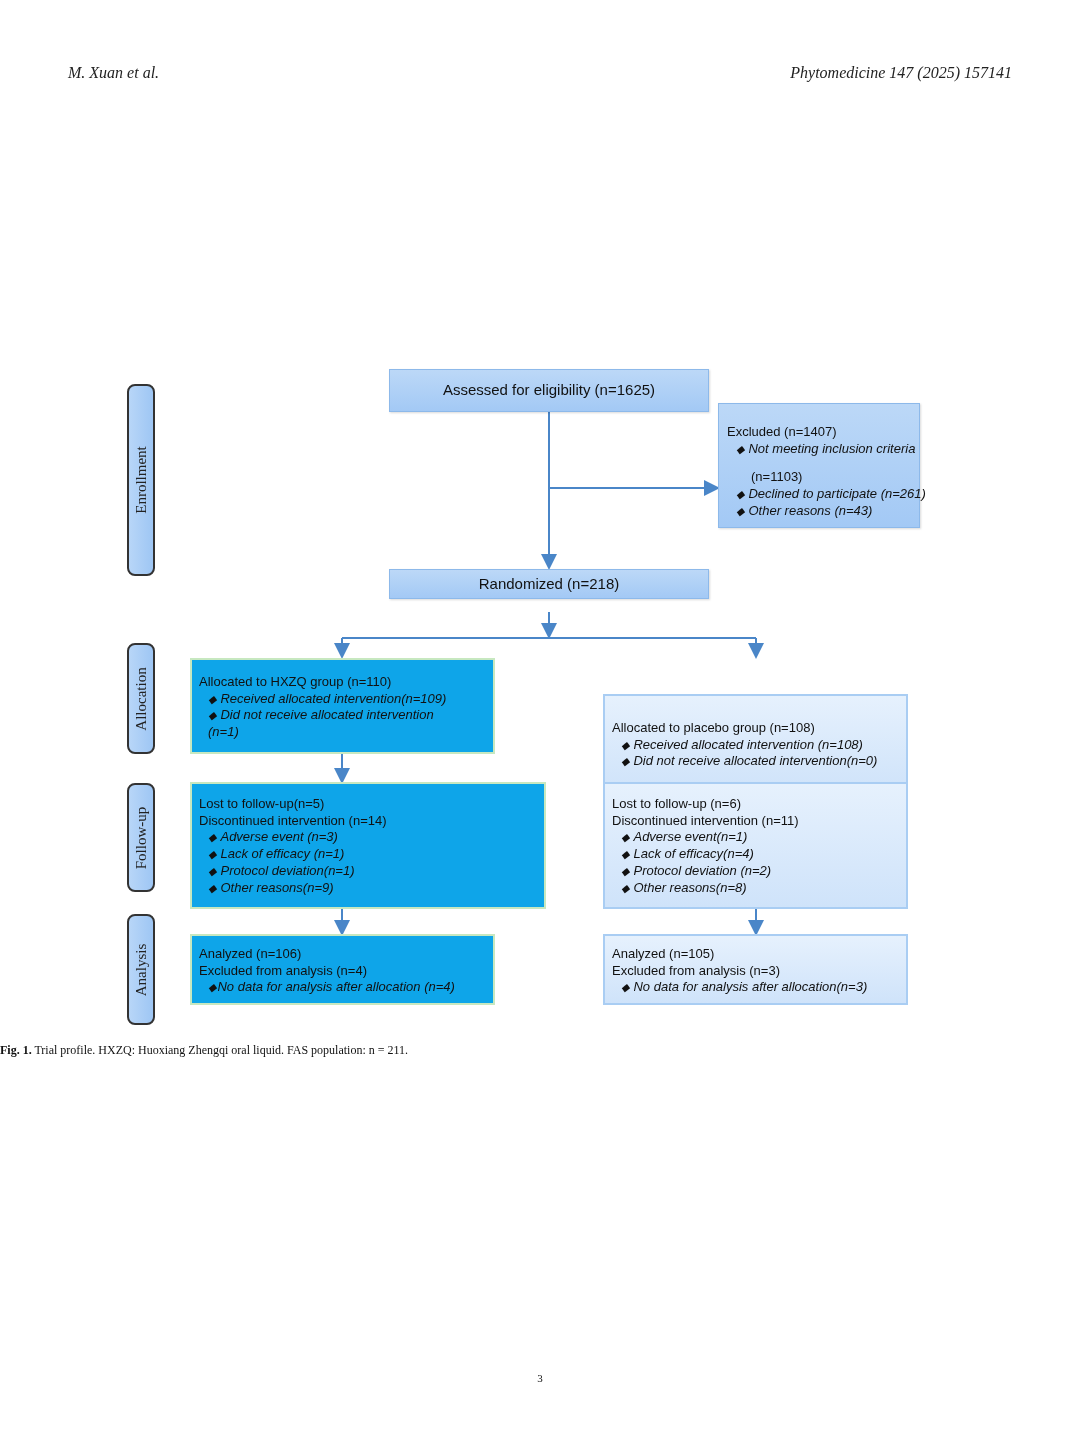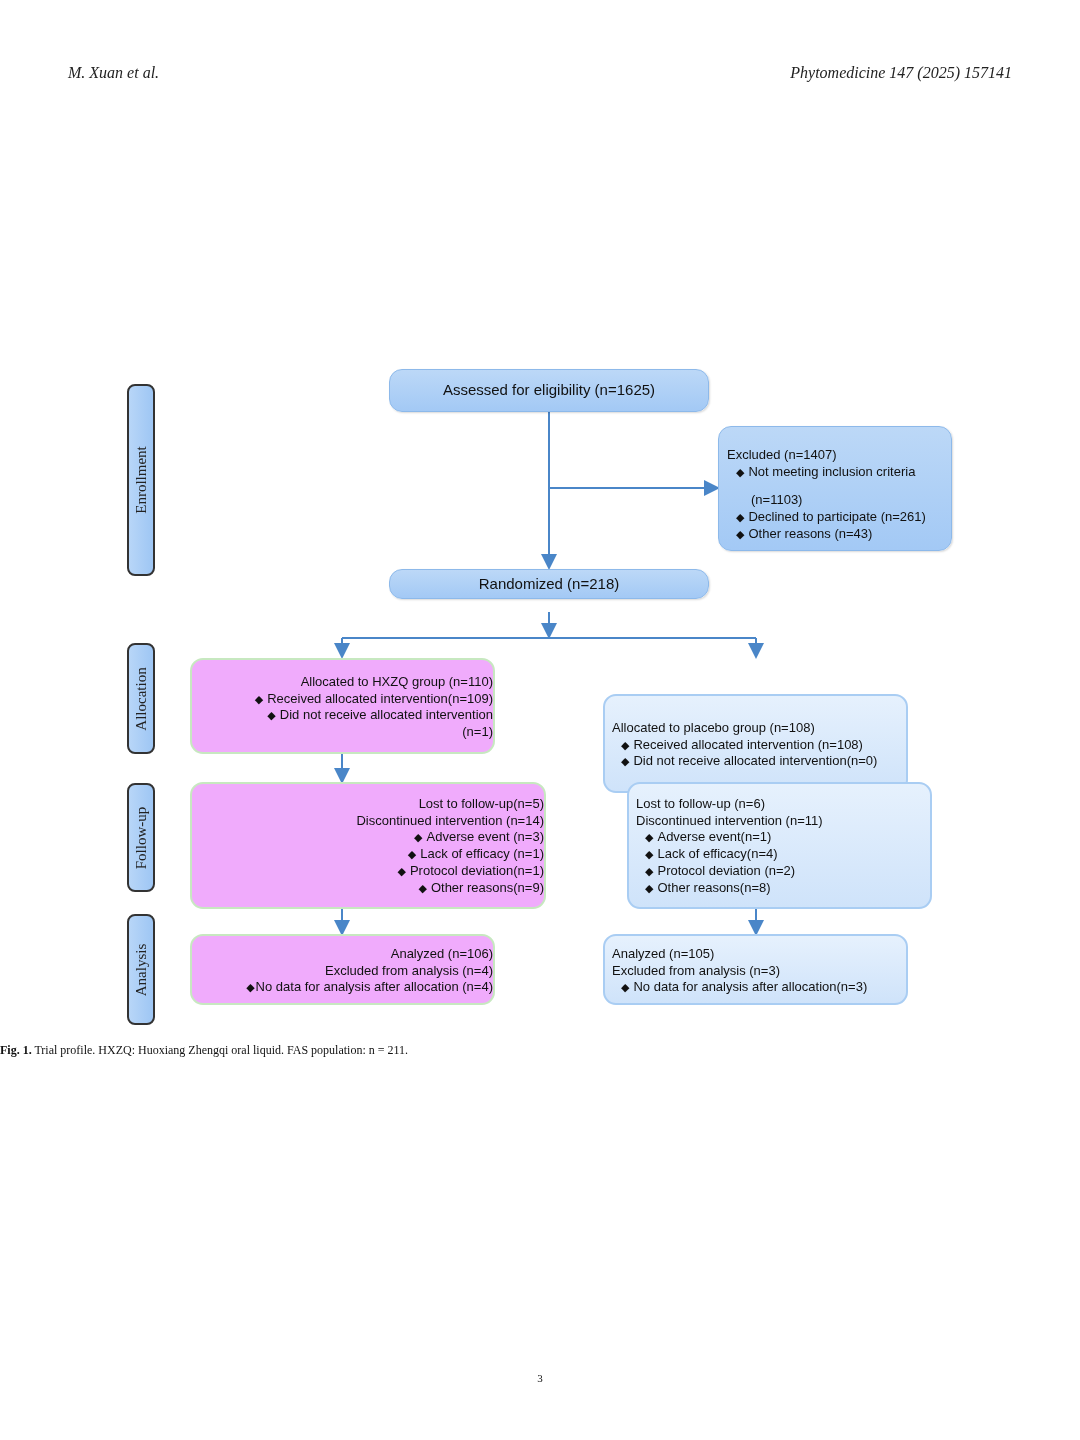--- a/index.html
+++ b/index.html
@@ -3,27 +3,27 @@
 <meta charset="utf-8">
 <style>
   html,body{margin:0;padding:0;background:#fff;}
   body{width:1080px;height:1440px;position:relative;overflow:hidden;font-family:"Liberation Sans",sans-serif;color:#111;}
   .hdr{position:absolute;top:64px;font-family:"Liberation Serif",serif;font-style:italic;font-size:16px;color:#222;}
   .hdr-l{left:68px;}
   .hdr-r{right:68px;}
   .page-num{position:absolute;top:1372px;left:0;width:1080px;text-align:center;font-family:"Liberation Serif",serif;font-size:11px;}
   .caption{position:absolute;top:1043px;left:0;width:1080px;text-align:left;font-family:"Liberation Serif",serif;font-size:12px;}
   .caption b{font-weight:bold;}
-  .box{position:absolute;box-sizing:border-box;font-size:13px;line-height:16.7px;border-radius:13px;}
+  .box{position:absolute;box-sizing:border-box;font-size:13px;line-height:16.7px;}
   .blue-solid{background:linear-gradient(#bcd8f7,#a3c9f5);border:1px solid #8db9ea;box-shadow:1px 1px 2px rgba(0,0,0,0.15);}
-  .green{background:#f0abfc;border:2px solid #c7e8c0;text-align:right;}
+  .green{background:#0ea5e9;border:2px solid #c7e8c0;}
   .blue-light{background:linear-gradient(#e6f1fd,#cfe3fa);border:2px solid #a9cdf3;}
   .center{display:flex;align-items:center;justify-content:center;font-size:15px;}
   .line{white-space:nowrap;}
-  .ind{padding-left:9px;}
+  .ind{padding-left:9px;font-style:italic;}
   .ind2{padding-left:24px;margin-top:12px;}
   .dia{font-size:11px;margin-right:4px;}
   .stage{position:absolute;left:127px;width:28px;box-sizing:border-box;border:2px solid #333;border-radius:8px;background:linear-gradient(90deg,#b8d6f8,#9ec6f4);}
   .stage span{position:absolute;left:50%;top:50%;transform:translate(-50%,-50%) rotate(-90deg);white-space:nowrap;font-family:"Liberation Serif",serif;font-size:15px;color:#222;}
   svg.arrows{position:absolute;left:0;top:0;}
 </style>
 </head>
 <body>
 
 <div class="hdr hdr-l">M. Xuan et al.</div>
@@ -59,21 +59,21 @@
     <span>Follow-up</span>
   </div>
 <div class="stage" style="top:914px;height:111px;">
     <span>Analysis</span>
   </div>
 
 <div class="box blue-solid center" style="left:389px;top:369px;width:320px;height:43px;">
   <span>Assessed for eligibility (n=1625)</span>
 </div>
 
-<div class="box blue-solid" style="left:718px;top:426px;width:234px;height:125px;padding:20px 0 0 8px;">
+<div class="box blue-solid" style="left:718px;top:403px;width:202px;height:125px;padding:20px 0 0 8px;">
   <div class="line">Excluded (n=1407)</div>
   <div class="line ind"><span class="dia">◆</span><span>Not meeting inclusion criteria</span></div>
   <div class="line ind2">(n=1103)</div>
   <div class="line ind"><span class="dia">◆</span><span>Declined to participate (n=261)</span></div>
   <div class="line ind"><span class="dia">◆</span><span>Other reasons (n=43)</span></div>
 </div>
 
 <div class="box blue-solid center" style="left:389px;top:569px;width:320px;height:30px;">
   <span>Randomized (n=218)</span>
 </div>
@@ -99,21 +99,21 @@
   <div class="line">Excluded from analysis (n=4)</div>
   <div class="line ind"><span class="dia" style="margin-right:1px">◆</span><span>No data for analysis after allocation (n=4)</span></div>
 </div>
 
 <div class="box blue-light" style="left:603px;top:694px;width:305px;height:99px;padding:24px 0 0 7px;">
   <div class="line">Allocated to placebo group (n=108)</div>
   <div class="line ind"><span class="dia">◆</span><span>Received allocated intervention (n=108)</span></div>
   <div class="line ind"><span class="dia">◆</span><span>Did not receive allocated intervention(n=0)</span></div>
 </div>
 
-<div class="box blue-light" style="left:603px;top:782px;width:305px;height:127px;padding:12px 0 0 7px;margin-left:24px;">
+<div class="box blue-light" style="left:603px;top:782px;width:305px;height:127px;padding:12px 0 0 7px;">
   <div class="line">Lost to follow-up (n=6)</div>
   <div class="line">Discontinued intervention (n=11)</div>
   <div class="line ind"><span class="dia">◆</span><span>Adverse event(n=1)</span></div>
   <div class="line ind"><span class="dia">◆</span><span>Lack of efficacy(n=4)</span></div>
   <div class="line ind"><span class="dia">◆</span><span>Protocol deviation (n=2)</span></div>
   <div class="line ind"><span class="dia">◆</span><span>Other reasons(n=8)</span></div>
 </div>
 
 <div class="box blue-light" style="left:603px;top:934px;width:305px;height:71px;padding:10px 0 0 7px;">
   <div class="line">Analyzed (n=105)</div>

